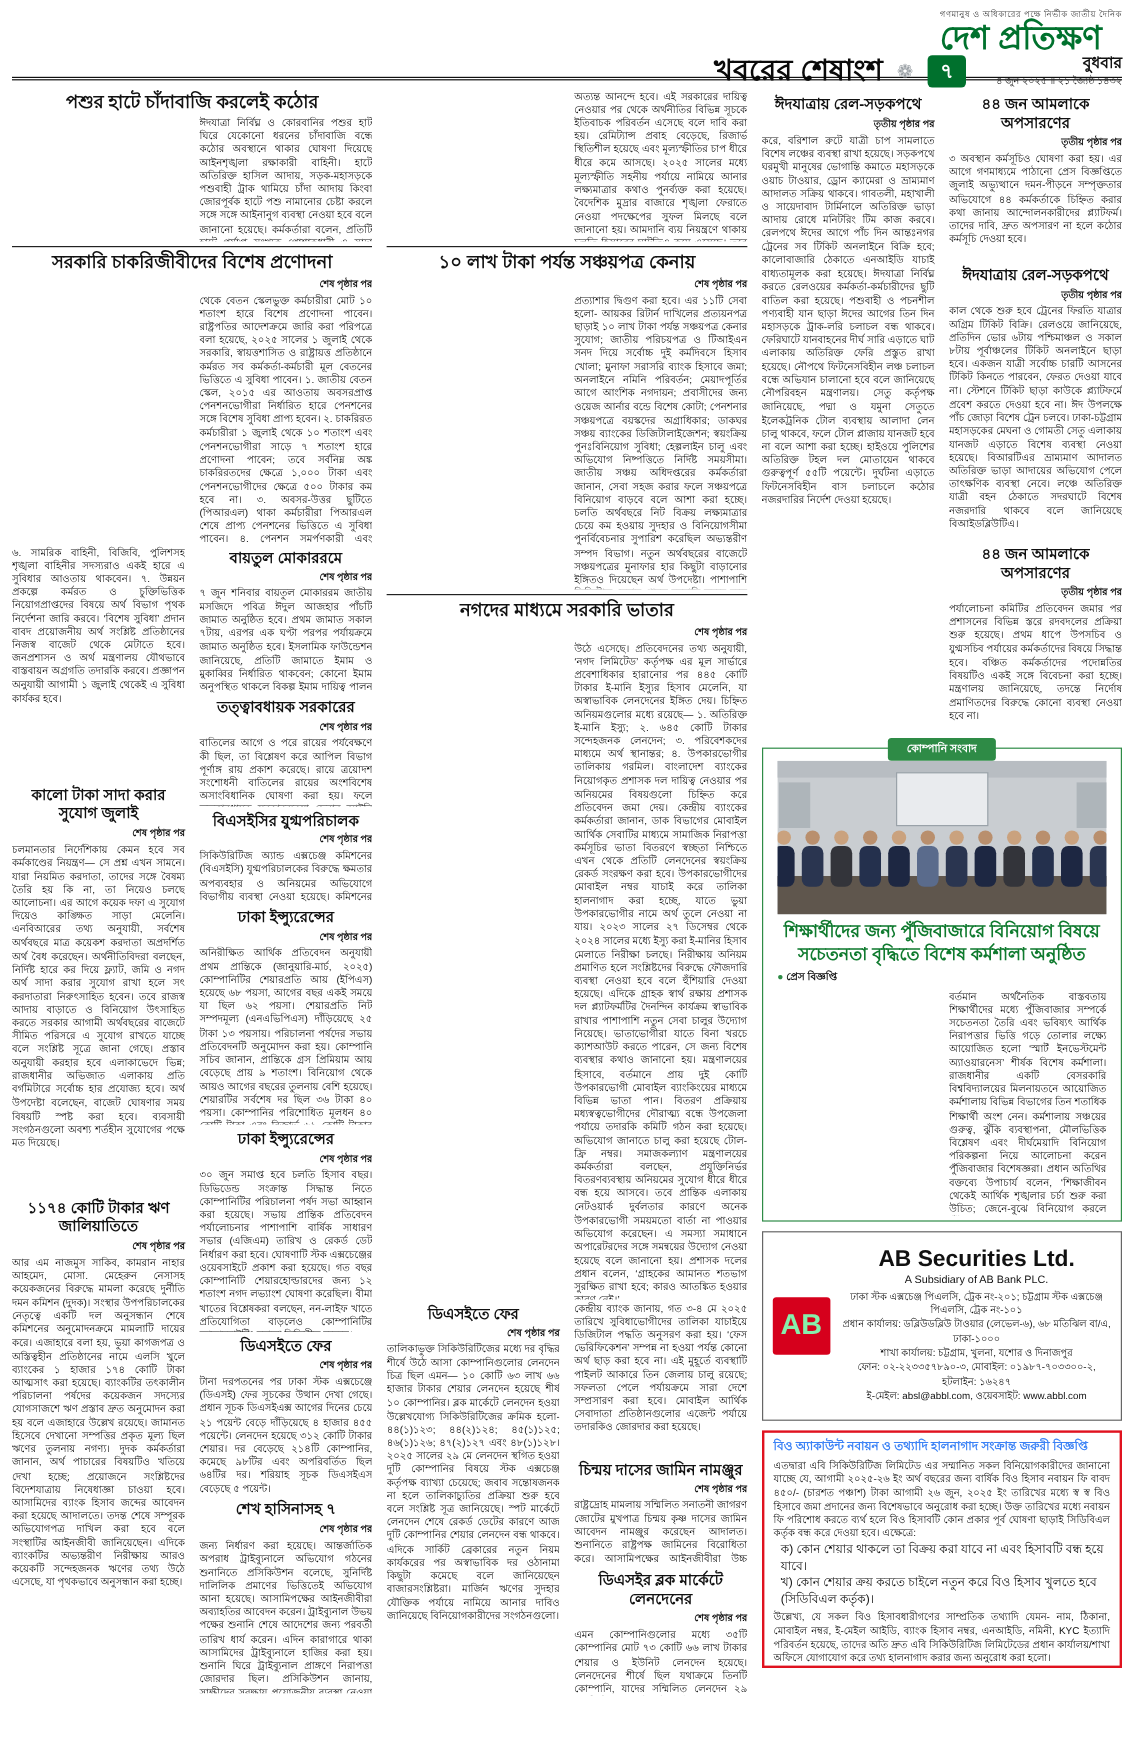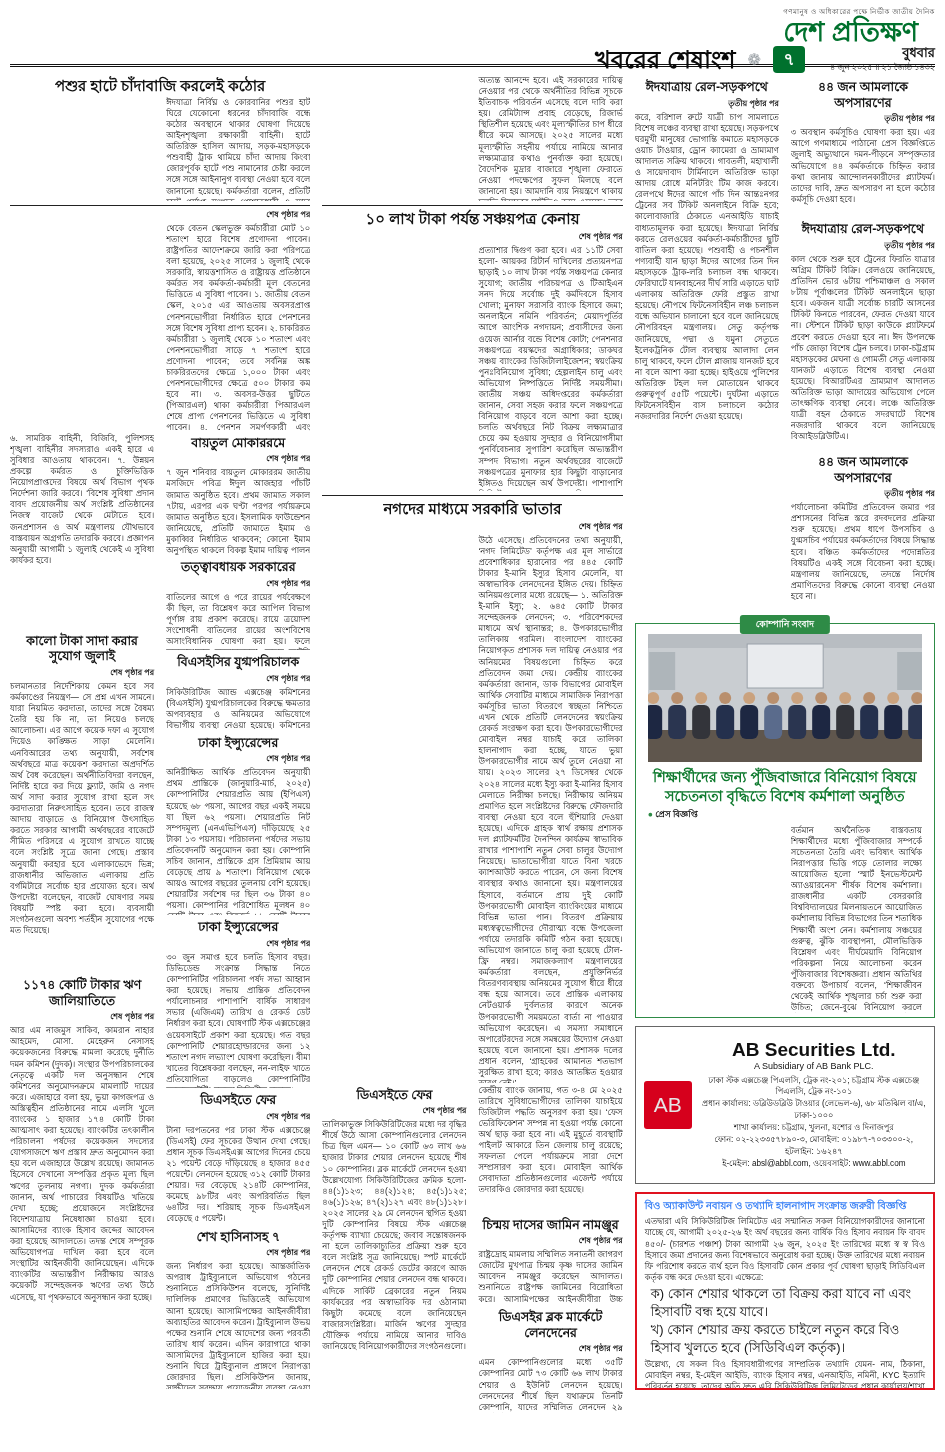--- a/index.html
+++ b/index.html
@@ -33,31 +33,31 @@
   .cbox{border:1.5px solid #2e8b46;position:relative;padding:10px 12px 4px;margin-top:12px;box-sizing:border-box;}
   .ctab{position:absolute;top:-9px;left:50%;transform:translateX(-50%);background:#2e8b46;color:#fff;
         font-size:9px;font-weight:bold;padding:2px 16px;border-radius:3px;white-space:nowrap;}
   .cphoto{width:100%;height:128px;display:block;}
   .ctitle{color:#0f7a2e;font-size:14.5px;font-weight:bold;text-align:center;line-height:1.3;margin:6px 4px 2px;}
   .ckick{font-size:8.5px;font-weight:bold;margin:0 0 3px;}
   .ckick::before{content:"● ";color:#2e8b46;}
   
   .adbox{border:1px solid #666;margin-top:8px;padding:6px 8px;height:158px;box-sizing:border-box;
          display:flex;gap:10px;align-items:center;overflow:hidden;}
-  .adlogo{width:48px;height:48px;background:#d6001c;color:#e5e5e5;font-weight:normal;flex:0 0 48px;
-          display:flex;align-items:center;justify-content:center;font-size:21px;border-radius:3px;}
+  .adlogo{width:48px;height:48px;background:#d6001c;color:#86efac;font-weight:bold;flex:0 0 48px;
+          display:flex;align-items:center;justify-content:center;font-size:24px;border-radius:3px;}
   .adtext{flex:1;text-align:center;min-width:0;}
   .adtitle{font-size:19px;font-weight:bold;line-height:1.1;}
   .adsub{font-size:9px;margin-bottom:4px;}
   .adline{font-size:8.2px;line-height:1.45;}
   
   .nbox{border:2px solid #e0121f;margin-top:8px;padding:5px 8px;height:198px;box-sizing:border-box;overflow:hidden;}
   .ntitle{color:#3b82f6;font-weight:bold;text-align:left;font-size:10px;margin:1px 0 4px;line-height:1.25;}
   .np{font-size:8.3px;text-align:justify;margin:2px 0;line-height:1.35;}
-  .nitem{font-size:13px;margin:1px 0 1px 6px;line-height:1.35;}
+  .nitem{font-size:10px;margin:1px 0 1px 6px;line-height:1.35;}
   .nsign{text-align:right;font-size:8.6px;font-weight:bold;margin-top:4px;line-height:1.3;}
 </style>
 </head>
 <body>
 
 <div class="page">
 
   <header class="hdr">
     <div class="mast">
       <div class="mast-tag">গণমানুষ ও অধিকারের পক্ষে নির্ভীক জাতীয় দৈনিক</div>
@@ -77,20 +77,21 @@
   <main class="grid">
 
     <section class="reg">
       <article>
         <h2 class="hl big">পশুর হাটে চাঁদাবাজি করলেই কঠোর</h2>
         <div class="b2" style="height:104px">
           <p class="bd">ঈদযাত্রা নির্বিঘ্ন ও কোরবানির পশুর হাট ঘিরে যেকোনো ধরনের চাঁদাবাজি বন্ধে কঠোর অবস্থানে থাকার ঘোষণা দিয়েছে আইনশৃঙ্খলা রক্ষাকারী বাহিনী। হাটে অতিরিক্ত হাসিল আদায়, সড়ক-মহাসড়কে পশুবাহী ট্রাক থামিয়ে চাঁদা আদায় কিংবা জোরপূর্বক হাটে পশু নামানোর চেষ্টা করলে সঙ্গে সঙ্গে আইনানুগ ব্যবস্থা নেওয়া হবে বলে জানানো হয়েছে। কর্মকর্তারা বলেন, প্রতিটি হাটে পর্যাপ্ত সংখ্যক পোশাকধারী ও সাদা পোশাকের সদস্য মোতায়েন থাকবে। জাল টাকা শনাক্তে থাকবে বিশেষ মেশিন। অনলাইনে পশু কেনাবেচায় প্রতারণা ঠেকাতে সাইবার মনিটরিং জোরদার করা হয়েছে। হাট ইজারাদারদের নির্ধারিত হারের বাইরে হাসিল আদায় না করতে কড়া নির্দেশনা দেওয়া হয়েছে; কেউ অমান্য করলে ইজারা বাতিলসহ আইনগত ব্যবস্থা নেওয়া হবে। ঢাকার দুই সিটি করপোরেশন এবার ১৯টি অস্থায়ী হাটের অনুমোদন দিয়েছে। প্রতিটি হাটে স্বেচ্ছাসেবক দল, মেডিকেল টিম ও ভেটেরিনারি চিকিৎসক রাখা হবে। নৌপথে পশু পরিবহনে চাঁদাবাজি রোধে নৌ-পুলিশের বিশেষ টহল থাকবে বলে সংশ্লিষ্ট সূত্রে জানা গেছে।</p>
         </div>
       </article>
       <article class="topline">
+        <h2 class="hl big">সরকারি চাকরিজীবীদের বিশেষ প্রণোদনা</h2>
         <div class="kick">শেষ পৃষ্ঠার পর</div>
         <div class="b2" style="height:208px">
           <p class="bd">থেকে বেতন স্কেলভুক্ত কর্মচারীরা মোট ১০ শতাংশ হারে বিশেষ প্রণোদনা পাবেন। রাষ্ট্রপতির আদেশক্রমে জারি করা পরিপত্রে বলা হয়েছে, ২০২৫ সালের ১ জুলাই থেকে সরকারি, স্বায়ত্তশাসিত ও রাষ্ট্রায়ত্ত প্রতিষ্ঠানে কর্মরত সব কর্মকর্তা-কর্মচারী মূল বেতনের ভিত্তিতে এ সুবিধা পাবেন। ১. জাতীয় বেতন স্কেল, ২০১৫ এর আওতায় অবসরপ্রাপ্ত পেনশনভোগীরা নির্ধারিত হারে পেনশনের সঙ্গে বিশেষ সুবিধা প্রাপ্য হবেন। ২. চাকরিরত কর্মচারীরা ১ জুলাই থেকে ১০ শতাংশ এবং পেনশনভোগীরা সাড়ে ৭ শতাংশ হারে প্রণোদনা পাবেন; তবে সর্বনিম্ন অঙ্ক চাকরিরতদের ক্ষেত্রে ১,০০০ টাকা এবং পেনশনভোগীদের ক্ষেত্রে ৫০০ টাকার কম হবে না। ৩. অবসর-উত্তর ছুটিতে (পিআরএল) থাকা কর্মচারীরা পিআরএল শেষে প্রাপ্য পেনশনের ভিত্তিতে এ সুবিধা পাবেন। ৪. পেনশন সমর্পণকারী এবং এককালীন আনুতোষিক গ্রহণকারীরা এ সুবিধার আওতায় আসবেন না বলে পরিপত্রে উল্লেখ করা হয়েছে। ৫. জাতীয় বেতন স্কেলের বাইরে ব্যাংক, বীমা ও আর্থিক প্রতিষ্ঠানের নিজস্ব বেতনকাঠামোভুক্ত কর্মীদের ক্ষেত্রে সংশ্লিষ্ট পরিচালনা পর্ষদ সিদ্ধান্ত নেবে। অর্থ মন্ত্রণালয়ের কর্মকর্তারা জানান, নতুন পে-স্কেল না দেওয়া পর্যন্ত মহার্ঘ ভাতার বিকল্প হিসেবে এ বিশেষ প্রণোদনা চালু থাকবে। এতে সরকারের বছরে প্রায় সাড়ে সাত হাজার কোটি টাকা অতিরিক্ত ব্যয় হবে বলে প্রাক্কলন করা হয়েছে। সচিবালয়ের কর্মচারীরা অবশ্য মূল বেতনের ২০ শতাংশ হারে প্রণোদনার দাবি জানিয়ে আসছিলেন।</p>
         </div>
       </article>
       <div class="subgrid" style="height:984px">
         <div>
           <p class="bd" style="height:196px">৬. সামরিক বাহিনী, বিজিবি, পুলিশসহ শৃঙ্খলা বাহিনীর সদস্যরাও একই হারে এ সুবিধার আওতায় থাকবেন। ৭. উন্নয়ন প্রকল্পে কর্মরত ও চুক্তিভিত্তিক নিয়োগপ্রাপ্তদের বিষয়ে অর্থ বিভাগ পৃথক নির্দেশনা জারি করবে। ‘বিশেষ সুবিধা’ প্রদান বাবদ প্রয়োজনীয় অর্থ সংশ্লিষ্ট প্রতিষ্ঠানের নিজস্ব বাজেট থেকে মেটাতে হবে। জনপ্রশাসন ও অর্থ মন্ত্রণালয় যৌথভাবে বাস্তবায়ন অগ্রগতি তদারকি করবে। প্রজ্ঞাপন অনুযায়ী আগামী ১ জুলাই থেকেই এ সুবিধা কার্যকর হবে।</p>
           <article>
             <h3 class="hl">কালো টাকা সাদা করার সুযোগ জুলাই</h3>

